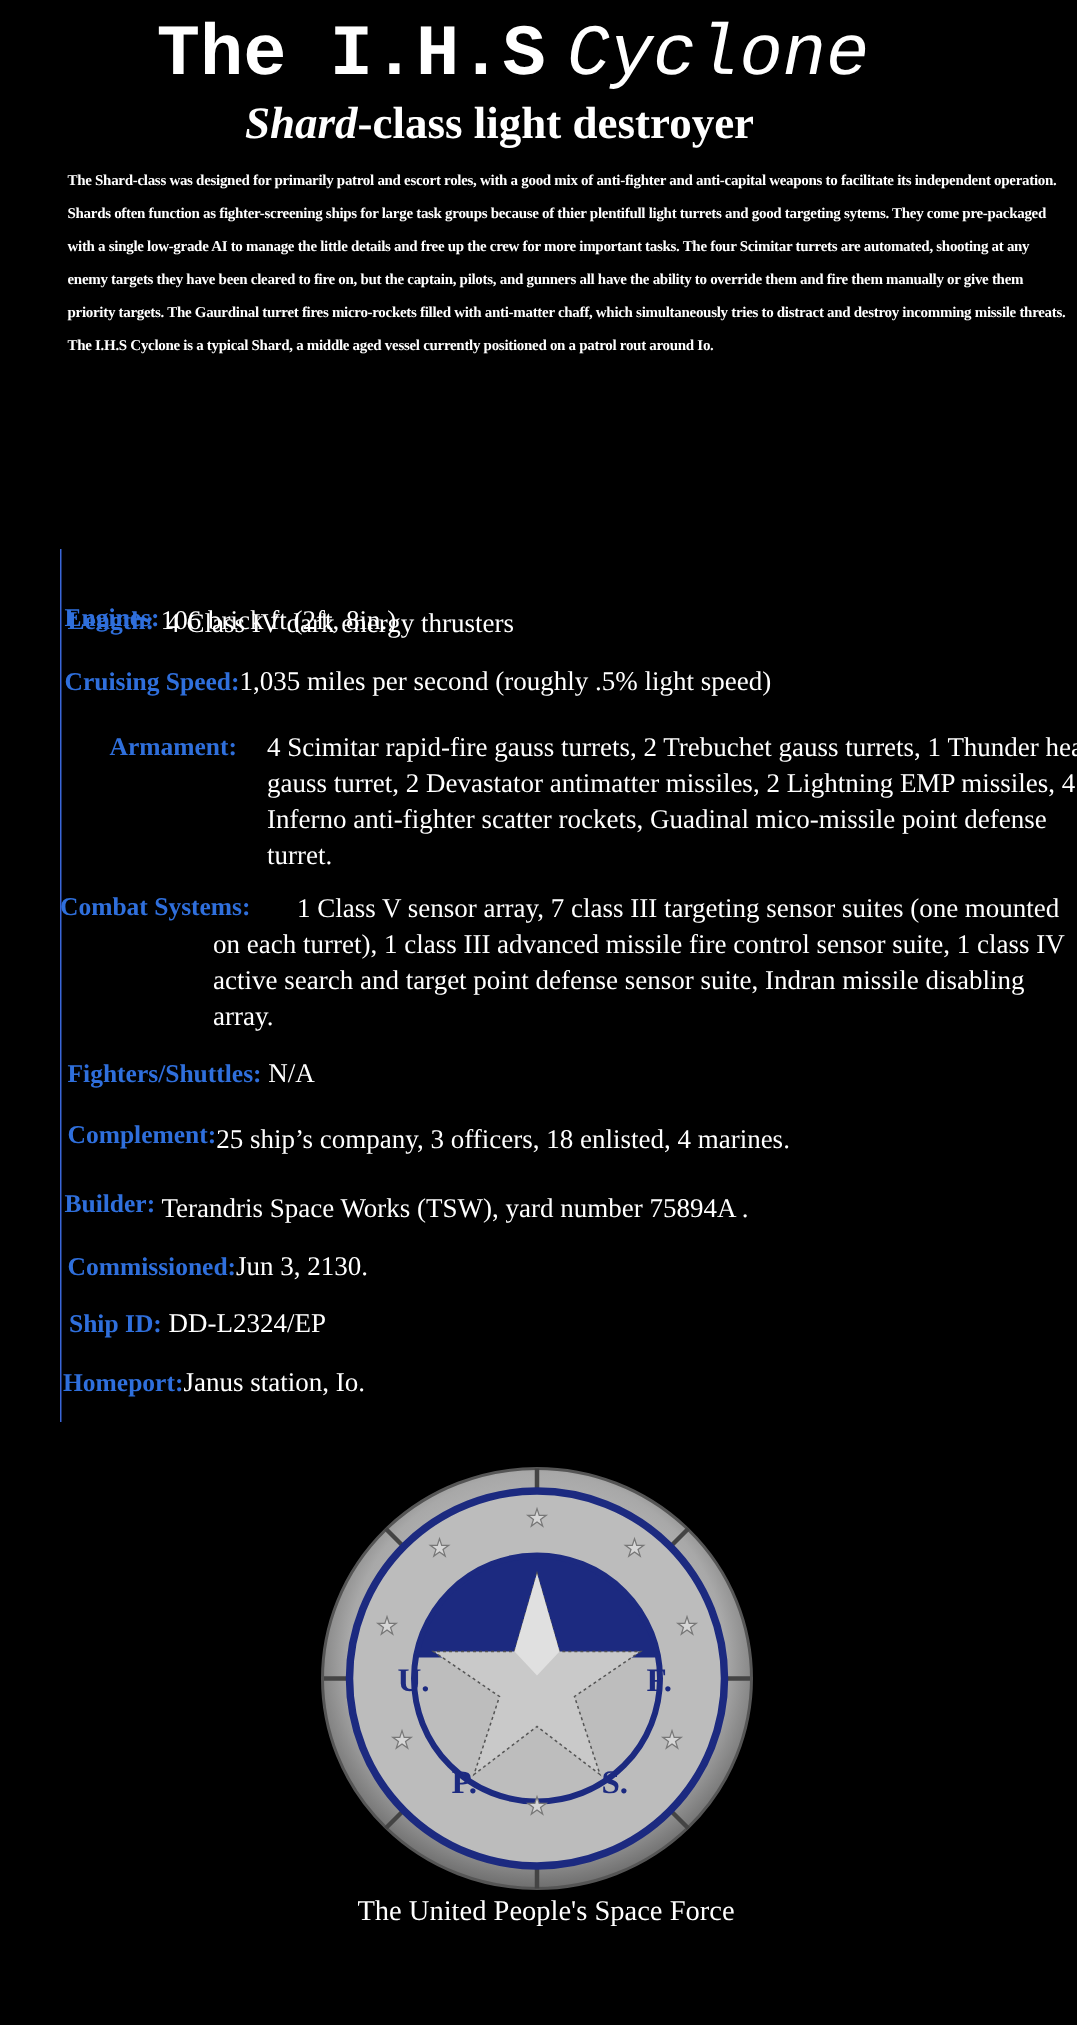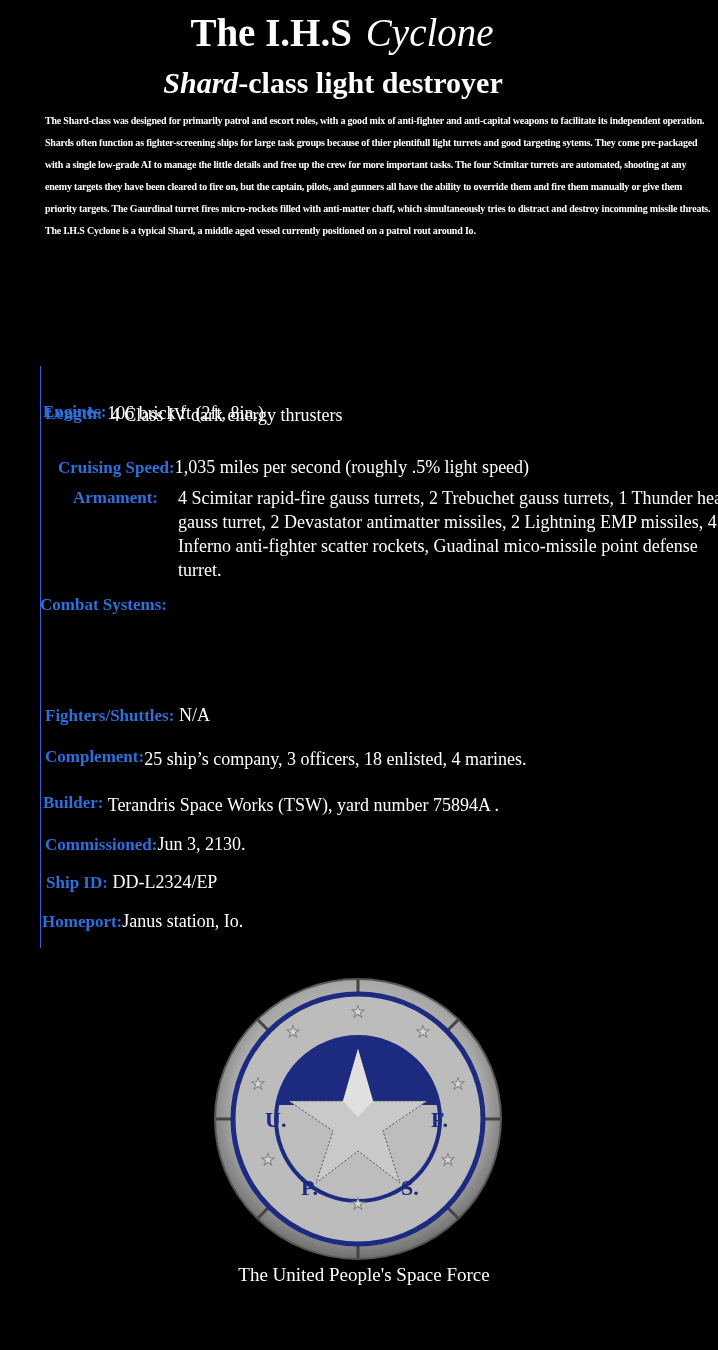--- a/index.html
+++ b/index.html
@@ -1,17 +1,17 @@
 <!DOCTYPE html>
 <html><head>
 <meta charset="utf-8">
 <style>
   html, body { margin:0; padding:0; background:#000; }
   body { width:718px; height:1350px; position:relative; overflow:hidden; color:#fff; font-family:"Liberation Serif", serif; }
-  .title { position:absolute; left:0; top:10px; width:684px; text-align:center; font-size:39px; font-weight:bold; letter-spacing:0px; }
+  .title { position:absolute; left:0; top:10px; width:684px; text-align:center; font-size:48px; font-weight:bold; letter-spacing:0px;font-family:Liberation Mono, monospace; }
   .title .ship { font-style:italic; font-weight:normal; margin-left:14px; }
   .subtitle { position:absolute; left:0; top:66px; width:666px; text-align:center; font-size:30px; font-weight:bold; }
   .subtitle .cls { font-style:italic; }
   .intro { position:absolute; left:45px; top:110px; width:670px; font-size:10px; line-height:22px; font-weight:bold; letter-spacing:-0.2px; }
   .vline { position:absolute; left:40px; top:366px; width:1px; height:582px; background:#3a66d8; }
   .spec { position:absolute; font-size:18px; line-height:24px; }
   .spec .lbl { color:#2f6fdc; font-weight:bold; font-size:17px; }
   .spec .val { color:#fff; }
   .spec.wrap { display:flex; }
   .spec.wrap .val { display:block; }
@@ -33,29 +33,30 @@
 <div class="vline"></div>
 
 <div class="spec" style="left:45px;top:401px;">
   <span class="lbl">Length:</span>
   <span class="val">106 brick ft (2ft, 8in.)</span>
 </div>
 <div class="spec" style="left:43px;top:403px;">
   <span class="lbl" style="position:relative;top:-4px;">Engines:</span>
   <span class="val">4 Class IV dark energy thrusters</span>
 </div>
-<div class="spec" style="left:43px;top:455px;margin-left:15px;">
+<div class="spec" style="left:43px;top:442px;">
   <span class="lbl">Cruising Speed:</span><span class="val">1,035 miles per second (roughly .5% light speed)</span>
 </div>
 <div class="spec wrap" style="left:45px;top:486px;width:670px;margin-left:28px;">
   <span class="lbl" style="flex:0 0 105px;">Armament:</span>
   <span class="val" style="flex:1;">4 Scimitar rapid-fire gauss turrets, 2 Trebuchet gauss turrets, 1 Thunder heavy gauss turret, 2 Devastator antimatter missiles, 2 Lightning EMP missiles, 4 Inferno anti-fighter scatter rockets, Guadinal mico-missile point defense turret.</span>
 </div>
 <div class="spec wrap" style="left:40px;top:593px;width:678px;">
   <span class="lbl" style="flex:0 0 158px;">Combat Systems:</span>
+  <span class="val" style="flex:1;margin-left:-56px;text-indent:56px;">1 Class V sensor array, 7 class III targeting sensor suites (one mounted on each turret), 1 class III advanced missile fire control sensor suite, 1 class IV active search and target point defense sensor suite, Indran missile disabling array.</span>
 </div>
 <div class="spec" style="left:45px;top:703px;">
   <span class="lbl">Fighters/Shuttles:</span>
   <span class="val">N/A</span>
 </div>
 <div class="spec" style="left:45px;top:747px;">
   <span class="lbl" style="position:relative;top:-3px;">Complement:</span><span class="val">25 ship’s company, 3 officers, 18 enlisted, 4 marines.</span>
 </div>
 <div class="spec" style="left:43px;top:793px;">
   <span class="lbl" style="position:relative;top:-3px;">Builder:</span>

